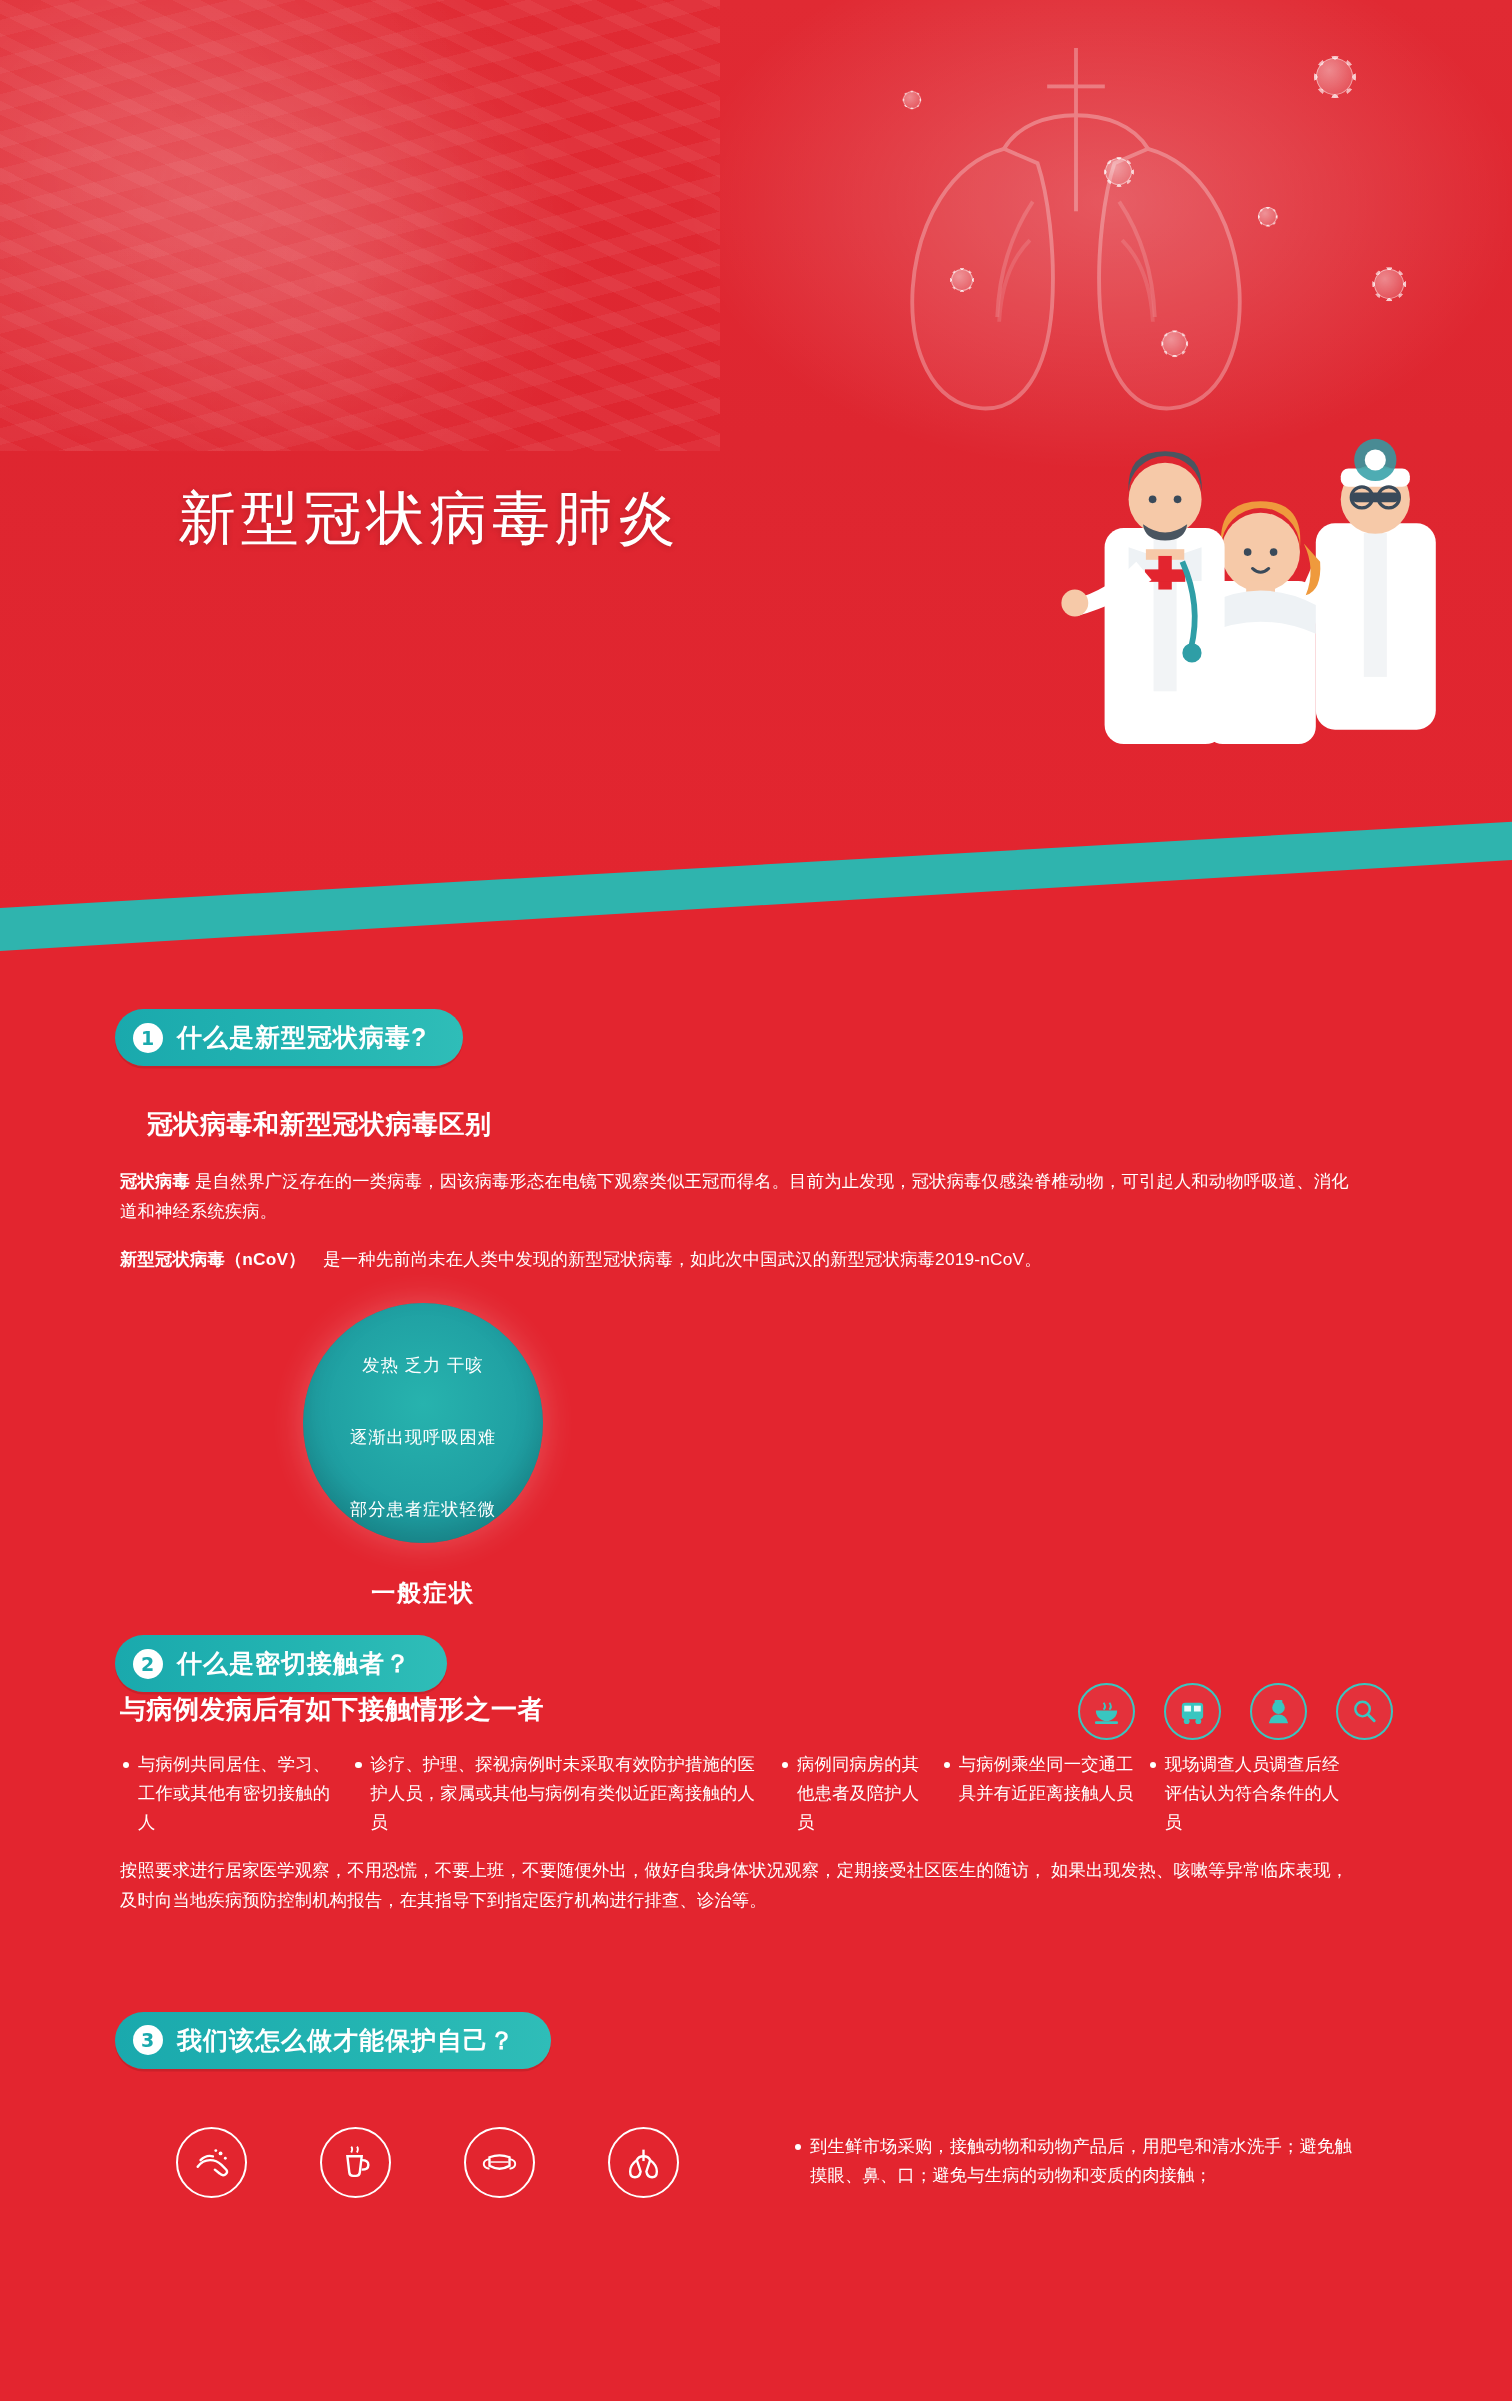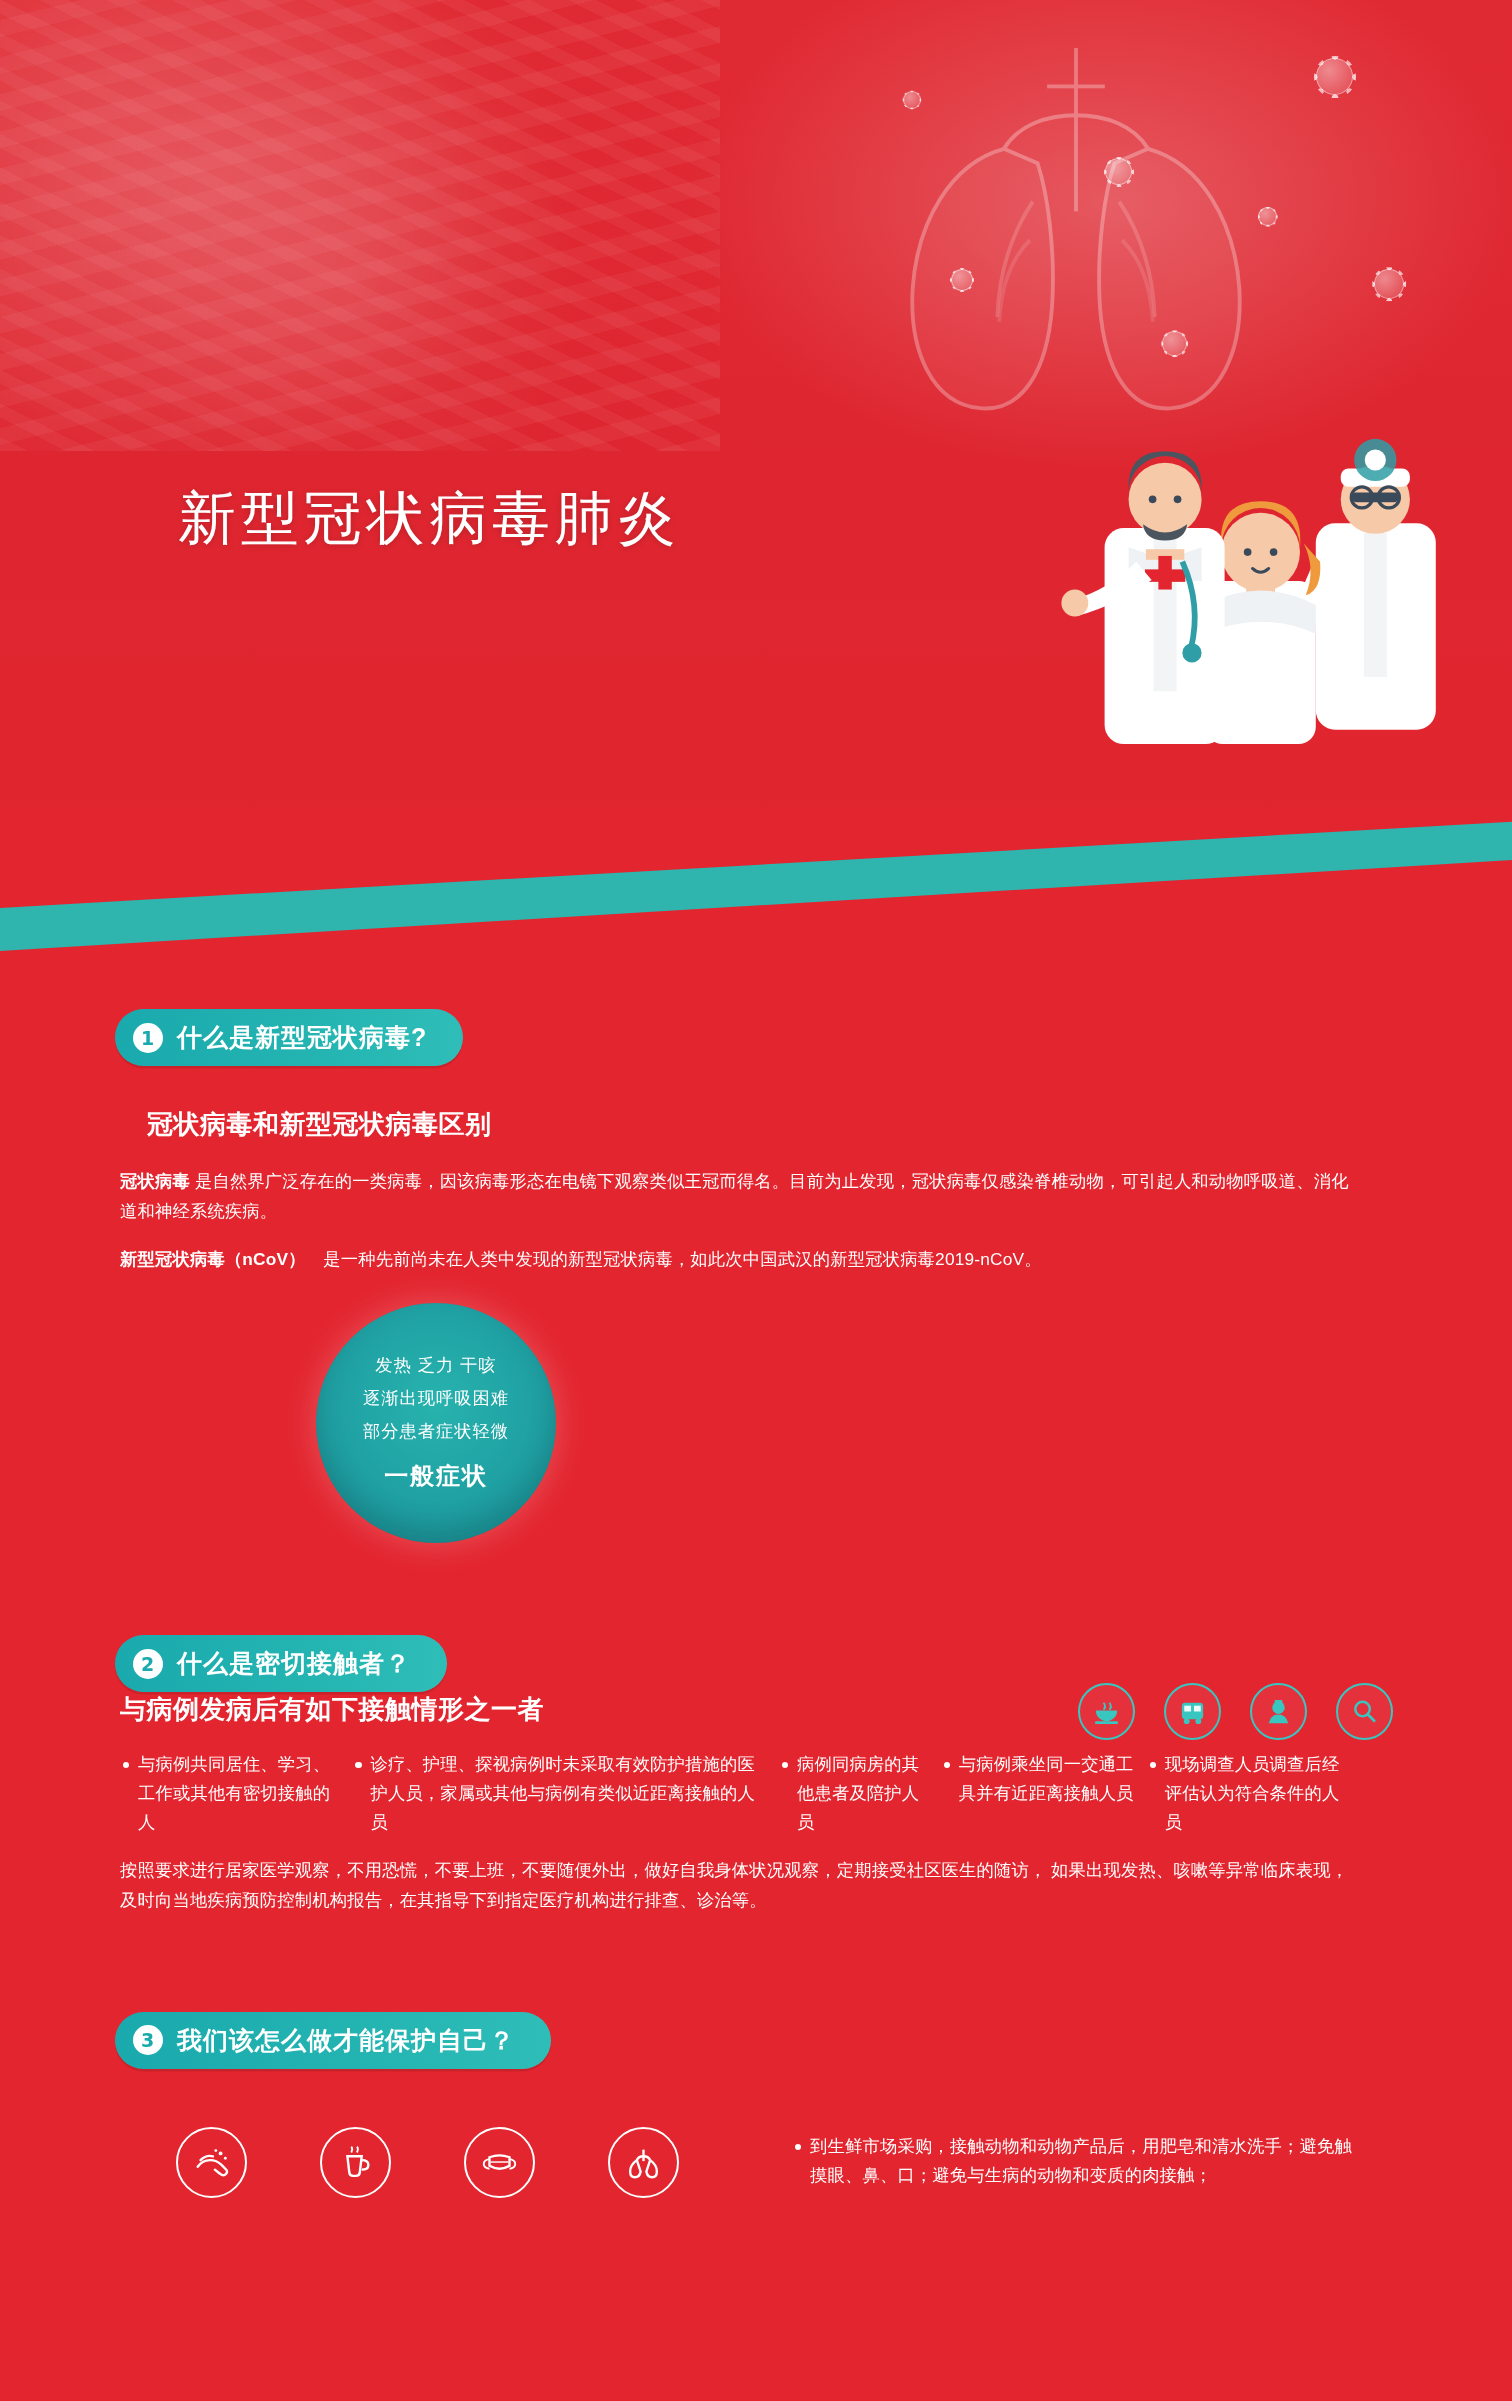--- a/index.html
+++ b/index.html
@@ -125,23 +125,24 @@
   .bubbles { position: relative; height: 250px; margin-top: 29px; }
   .bubble {
     position: absolute;
     width: 240px; height: 240px; border-radius: 50%;
     display: flex; flex-direction: column; align-items: center;
     justify-content: flex-start;
     padding-top: 46px;
     text-align: center;
   }
   .bubble.mild {
-    left: 196px; top: 0;
+    left: 183px; top: 0;
     background: radial-gradient(circle at 50% 42%, #27b3ae 0%, #1f9fa2 58%, #17868d 100%);
     box-shadow: 0 0 34px rgba(255,255,255,.22), inset 0 -14.4px 29px rgba(0,0,0,.12);
+    gap: 39px;
   }
   .bubble.severe {
     left: 682px; top: 0;
     background: radial-gradient(circle at 50% 42%, #b12a2b 0%, #9d2526 58%, #8a1f22 100%);
     box-shadow: 0 0 34px rgba(255,255,255,.14), inset 0 -14.4px 29px rgba(0,0,0,.16);
   }
   .bubble .line { color: #ffffff; font-size: 17.3px; line-height: 1.9; letter-spacing: 1px; }
   .bubble .cap {
     margin-top: 12.5px;
     font-size: 24px; font-weight: 700; letter-spacing: 1.9px;

